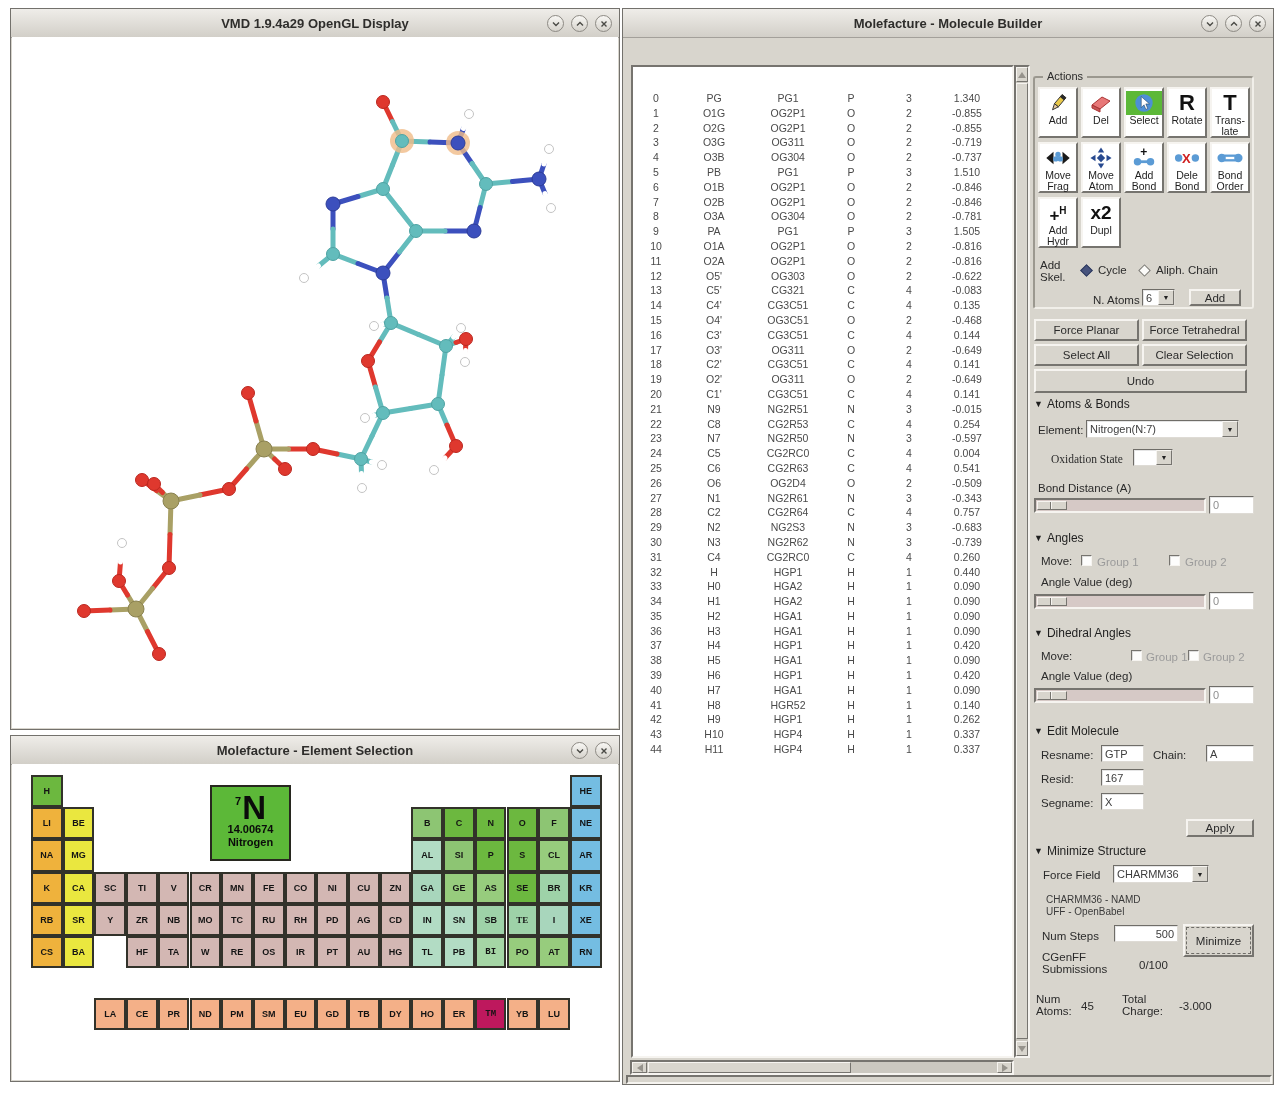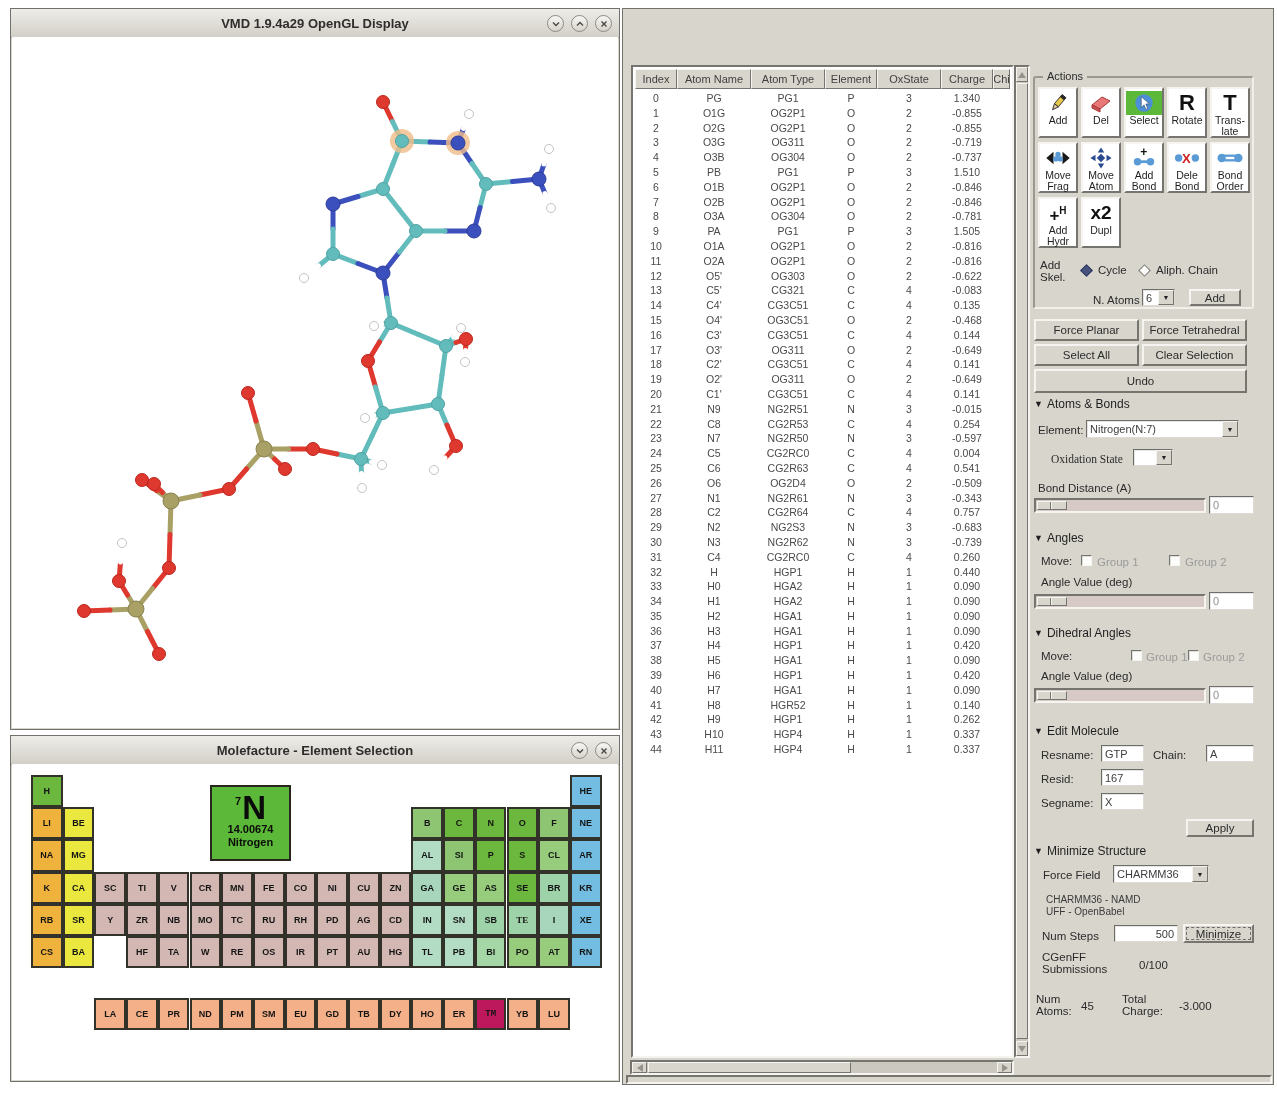--- a/index.html
+++ b/index.html
@@ -337,21 +337,21 @@
       <div class="pcell" style="left: 146.8px; top: 200px; background: rgb(211, 183, 179);">TA</div>
       <div class="pcell" style="left: 178.5px; top: 200px; background: rgb(211, 183, 179);">W</div>
       <div class="pcell" style="left: 210.2px; top: 200px; background: rgb(211, 183, 179);">RE</div>
       <div class="pcell" style="left: 241.9px; top: 200px; background: rgb(211, 183, 179);">OS</div>
       <div class="pcell" style="left: 273.6px; top: 200px; background: rgb(211, 183, 179);">IR</div>
       <div class="pcell" style="left: 305.3px; top: 200px; background: rgb(211, 183, 179);">PT</div>
       <div class="pcell" style="left: 337px; top: 200px; background: rgb(211, 183, 179);">AU</div>
       <div class="pcell" style="left: 368.7px; top: 200px; background: rgb(211, 183, 179);">HG</div>
       <div class="pcell" style="left: 400.4px; top: 200px; background: rgb(178, 220, 196);">TL</div>
       <div class="pcell" style="left: 432.1px; top: 200px; background: rgb(178, 220, 196);">PB</div>
-      <div class="pcell" style="left: 463.8px; top: 200px; background: rgb(165, 214, 165);">BI</div>
+      <div class="pcell" style="left: 463.8px; top: 200px; background: rgb(165, 214, 165); font-family: Liberation Mono, monospace;">BI</div>
       <div class="pcell" style="left: 495.5px; top: 200px; background: rgb(151, 204, 125);">PO</div>
       <div class="pcell" style="left: 527.2px; top: 200px; background: rgb(151, 204, 125);">AT</div>
       <div class="pcell" style="left: 558.9px; top: 200px; background: rgb(116, 189, 226);">RN</div>
       <div class="pcell" style="left: 83.4px; top: 262px; background: rgb(244, 176, 136);">LA</div>
       <div class="pcell" style="left: 115.1px; top: 262px; background: rgb(244, 176, 136);">CE</div>
       <div class="pcell" style="left: 146.8px; top: 262px; background: rgb(244, 176, 136);">PR</div>
       <div class="pcell" style="left: 178.5px; top: 262px; background: rgb(244, 176, 136);">ND</div>
       <div class="pcell" style="left: 210.2px; top: 262px; background: rgb(244, 176, 136);">PM</div>
       <div class="pcell" style="left: 241.9px; top: 262px; background: rgb(244, 176, 136);">SM</div>
       <div class="pcell" style="left: 273.6px; top: 262px; background: rgb(244, 176, 136);">EU</div>
@@ -359,31 +359,42 @@
       <div class="pcell" style="left: 337px; top: 262px; background: rgb(244, 176, 136);">TB</div>
       <div class="pcell" style="left: 368.7px; top: 262px; background: rgb(244, 176, 136);">DY</div>
       <div class="pcell" style="left: 400.4px; top: 262px; background: rgb(244, 176, 136);">HO</div>
       <div class="pcell" style="left: 432.1px; top: 262px; background: rgb(244, 176, 136);">ER</div>
       <div class="pcell" style="left: 463.8px; top: 262px; background: #be185d; font-family: Liberation Mono, monospace;">TM</div>
       <div class="pcell" style="left: 495.5px; top: 262px; background: rgb(244, 176, 136);">YB</div>
       <div class="pcell" style="left: 527.2px; top: 262px; background: rgb(244, 176, 136);">LU</div>
     </div>
 
   <div class="window" id="builder" style="left:622px;top:8px;width:652px;height:1077px;">
+    <div class="titlebar">
+      <span>Molefacture - Molecule Builder</span>
+      <span class="winbtns">
+        <span class="winbtn">
+            <svg width="8" height="8">
+              <polyline points="1,2.5 4,5.5 7,2.5" fill="none" stroke="#4a4a45" stroke-width="1.4"></polyline>
+            </svg>
+          </span>
+        <span class="winbtn">
+            <svg width="8" height="8">
+              <polyline points="1,5.5 4,2.5 7,5.5" fill="none" stroke="#4a4a45" stroke-width="1.4"></polyline>
+            </svg>
+          </span>
+        <span class="winbtn">
+            <svg width="8" height="8">
+              <path d="M1.5,1.5 L6.5,6.5 M6.5,1.5 L1.5,6.5" stroke="#4a4a45" stroke-width="1.4"></path>
+            </svg>
+          </span>
+      </span>
+    </div>
 
     <div id="table-region" class="sunken">
-      <div id="table-header" class="tgrid">
-        <div class="th">Index</div>
-        <div class="th">Atom Name</div>
-        <div class="th">Atom Type</div>
-        <div class="th">Element</div>
-        <div class="th">OxState</div>
-        <div class="th">Charge</div>
-        <div class="th">Chi</div>
-      </div>
       <div id="atom-rows">
           <div class="trow tgrid">
             <div>0</div>
             <div>PG</div>
             <div>PG1</div>
             <div>P</div>
             <div>3</div>
             <div>1.340</div>
             <div></div>
           </div>
@@ -884,21 +895,21 @@
     <div class="sechead" style="left:411px;top:835px;"><span class="tri">▼</span><span>Minimize Structure</span></div>
     <span class="lbl" style="left:420px;top:860px;">Force Field</span>
     <div class="combo" style="left:490px;top:856px;width:96px;height:18px;">
       <span class="cval">CHARMM36</span>
         <span class="carr">▼</span>
     </div>
     <span class="lbl small" style="left:423px;top:885px;">CHARMM36 - NAMD</span>
     <span class="lbl small" style="left:423px;top:897px;">UFF - OpenBabel</span>
     <span class="lbl" style="left:419px;top:921px;">Num Steps</span>
     <input class="entry" style="left: 491px; top: 916px; width: 64px; height: 17px; text-align: right;" value="500">
-    <div class="btn" style="left:560px;top:915px;width:71px;height:19px;outline:1px dashed #6e6c67;outline-offset:-4px;">Minimize</div>
+    <div class="btn" style="left:560px;top:915px;width:71px;height:33px;outline:1px dashed #6e6c67;outline-offset:-4px;">Minimize</div>
     <div class="lbl" style="left:419px;top:942px;"><span>CGenFF</span><br><span>Submissions</span></div>
     <span class="lbl" style="left:516px;top:950px;">0/100</span>
     <div class="lbl" style="left:413px;top:984px;"><span>Num</span><br><span>Atoms:</span></div>
     <span class="lbl" style="left:458px;top:991px;">45</span>
     <div class="lbl" style="left:499px;top:984px;"><span>Total</span><br><span>Charge:</span></div>
     <span class="lbl" style="left:556px;top:991px;">-3.000</span>
 
     <div class="sunken" style="position:absolute;left:3px;top:1066px;width:646px;height:9px;background:#d8d5cd;"></div>
   <div class="act-btn" style="left: 415px; top: 78px; height: 51px;">
         <div class="act-icon">

